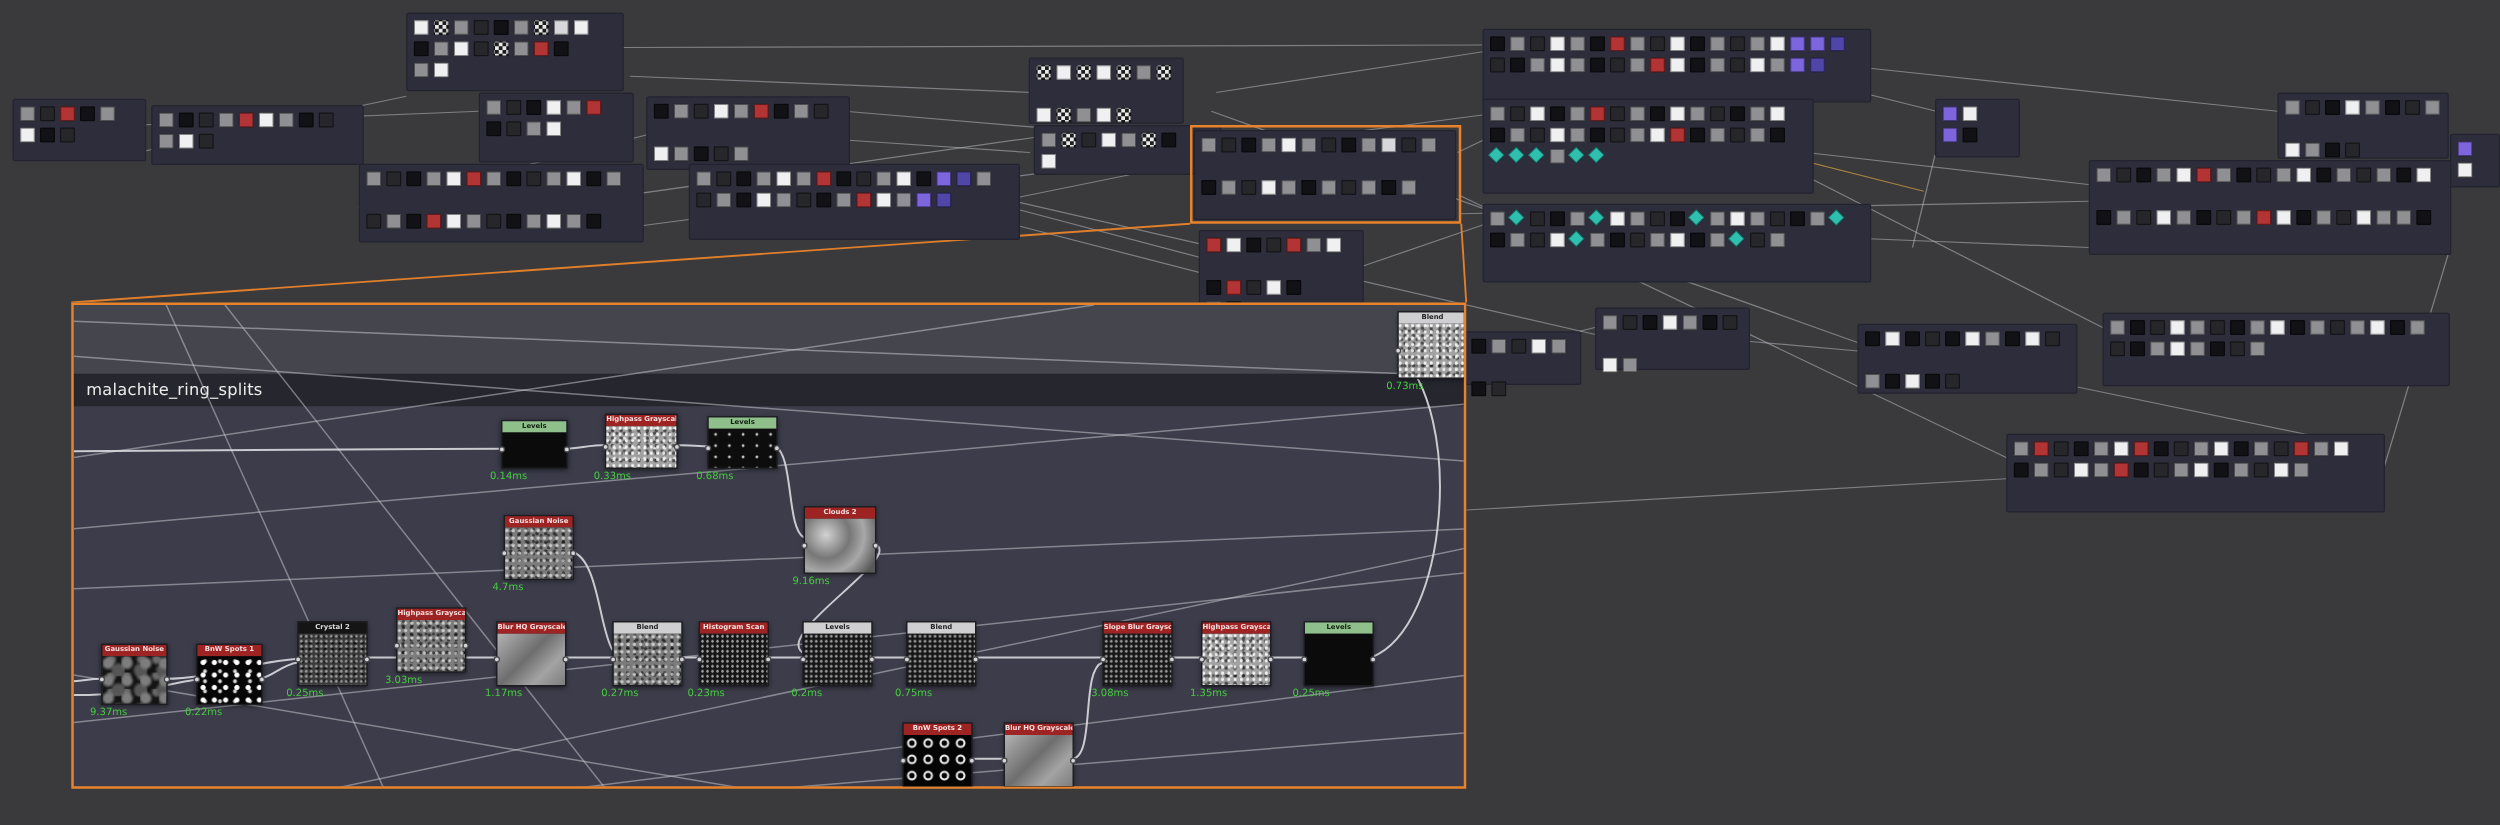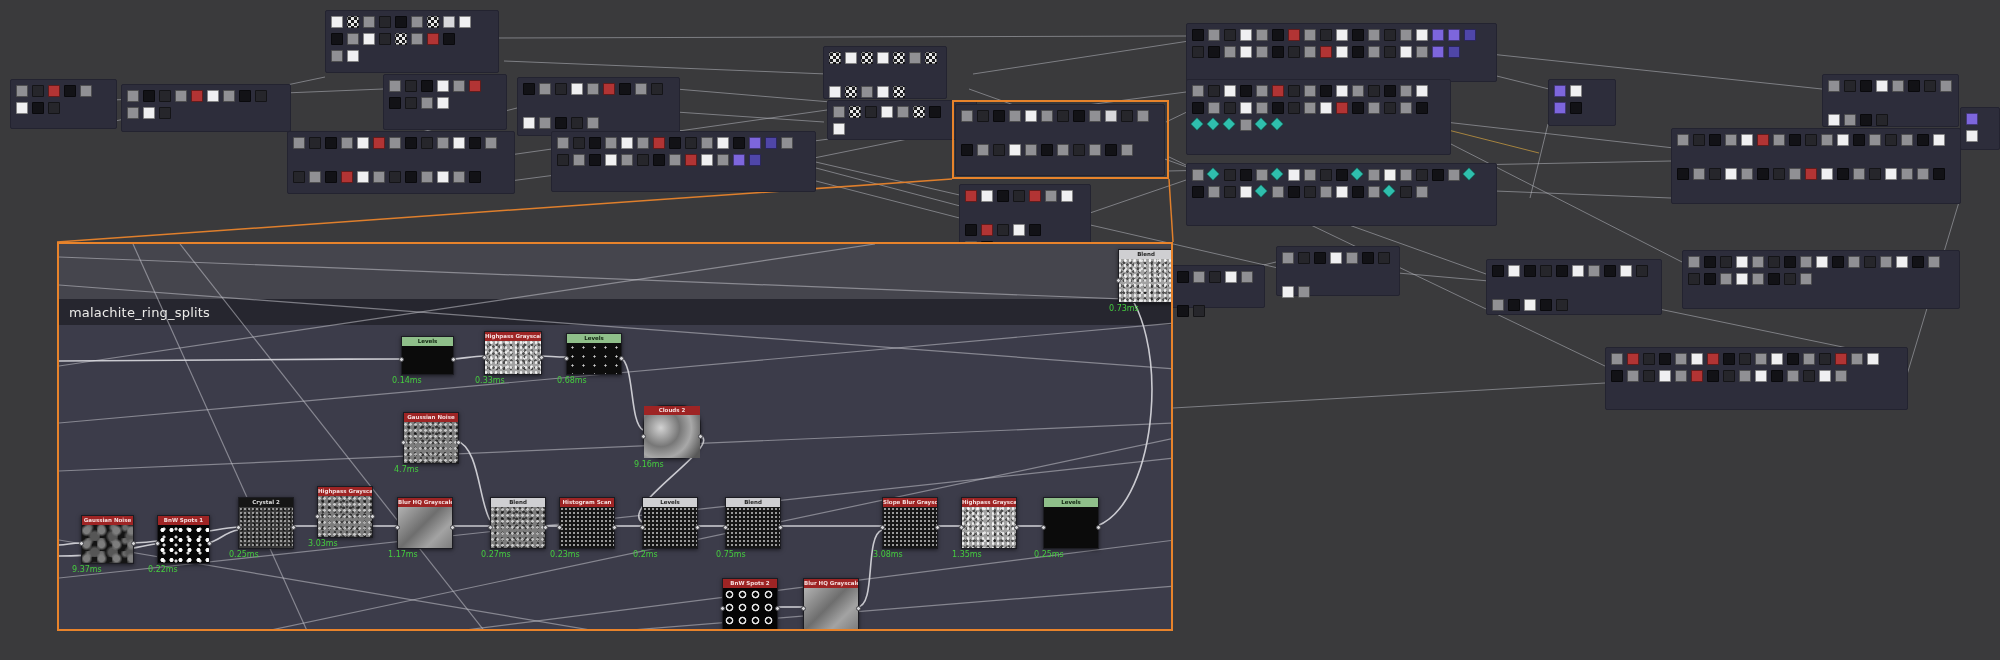--- a/index.html
+++ b/index.html
@@ -616,21 +616,21 @@
           <div class="port port-l" style="top: 21.5px;"></div>
           <div class="port port-r" style="top: 21.5px;"></div>
         </div>
         <div class="inode" style="left: 344px; top: 168px; width: 54px;">
           <div class="ihead ihead-red">Gaussian Noise</div>
           <div class="ithumb thumb-noiseM" style="height: 41px;"></div>
           <div class="itime" style="color: rgb(69, 204, 63);">4.7ms</div>
           <div class="port port-l" style="top: 26.5px;"></div>
           <div class="port port-r" style="top: 26.5px;"></div>
         </div>
-        <div class="inode" style="left: 584px; top: 161px; width: 56px; border-radius: 20px;">
+        <div class="inode" style="left: 584px; top: 161px; width: 56px;">
           <div class="ihead ihead-red">Clouds 2</div>
           <div class="ithumb thumb-clouds" style="height: 43px;"></div>
           <div class="itime" style="color: rgb(69, 204, 63);">9.16ms</div>
           <div class="port port-l" style="top: 27.5px;"></div>
           <div class="port port-r" style="top: 27.5px;"></div>
         </div>
         <div class="inode" style="left: 22px; top: 271px; width: 51px;">
           <div class="ihead ihead-red">Gaussian Noise</div>
           <div class="ithumb thumb-blobs" style="height: 38px;"></div>
           <div class="itime" style="color: rgb(69, 204, 63);">9.37ms</div>

